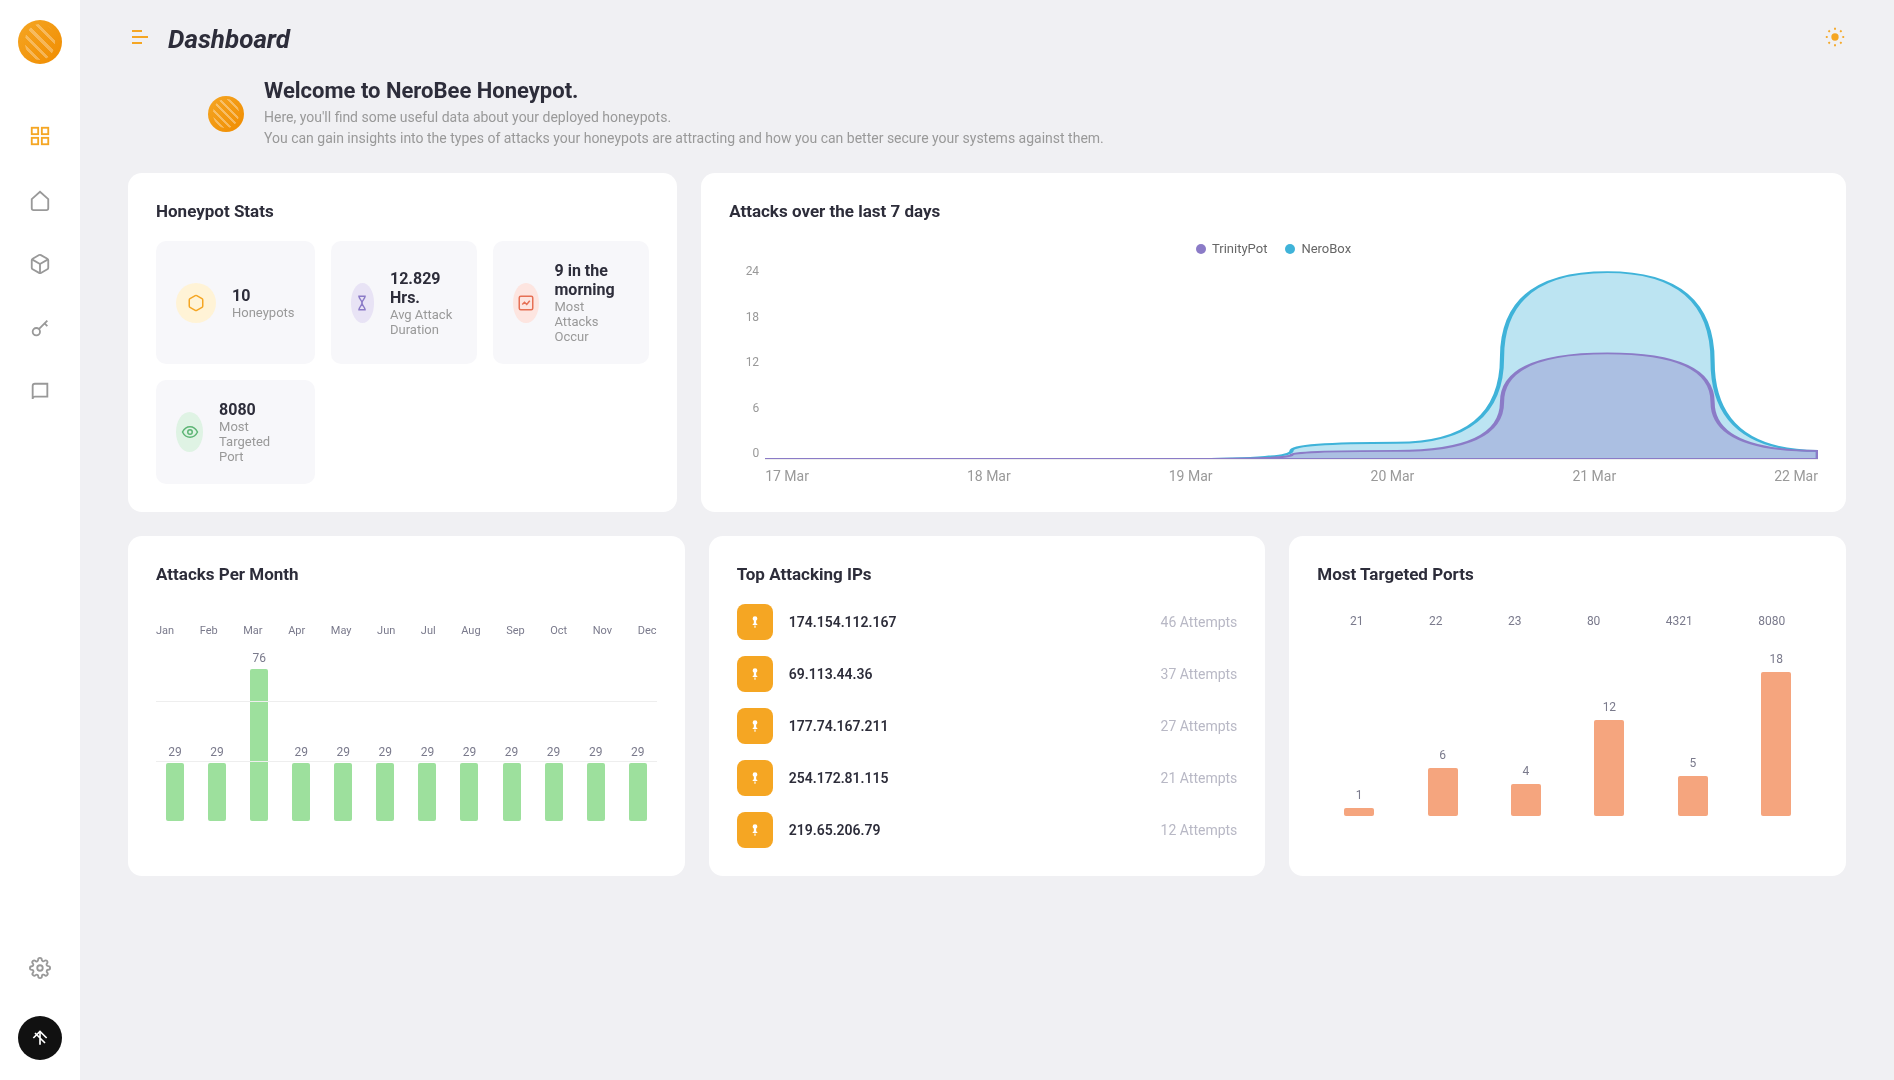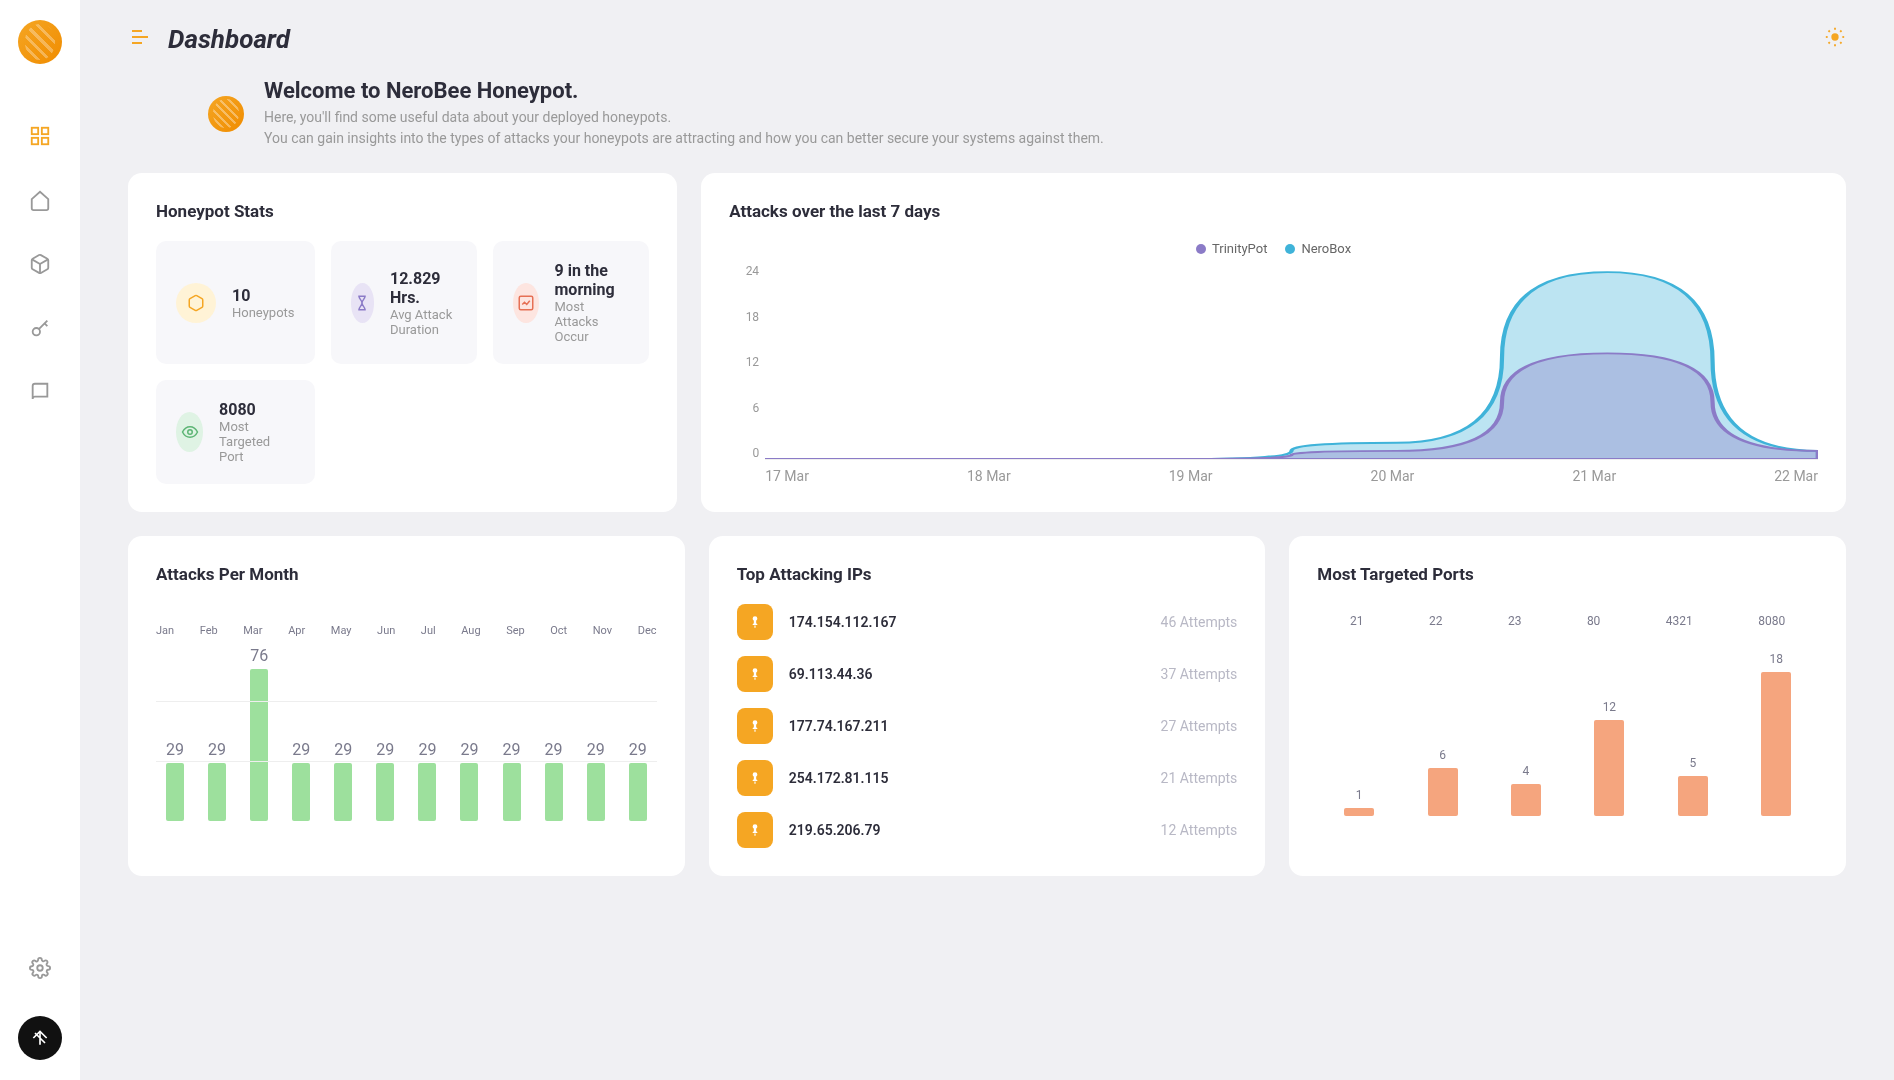--- a/index.html
+++ b/index.html
@@ -56,21 +56,21 @@
 .plot svg { width:100%; height:100%; }
 .x-axis { position:absolute; left:36px; right:0; bottom:0; display:flex; justify-content:space-between; font-size:14px; color:#999;align-items:center; }
 
 .grid-bottom { display:flex; gap:24px; }
 .col-card { flex:1; }
 
 .bar-chart { position:relative; height:220px; padding-top:20px; }
 .bar-categories { display:flex; justify-content:space-between; font-size:11px; color:#7a7a8c; margin-bottom:4px; }
 .bar-area { position:relative; height:180px; display:flex; align-items:flex-end; justify-content:space-between; gap:4px; }
 .bar-col { flex:1; display:flex; flex-direction:column; align-items:center; }
-.bar-val { font-size:16px; color:#7a7a8c; margin-bottom:4px; }
+.bar-val { font-size:12px; color:#7a7a8c; margin-bottom:4px; }
 .bar { width:18px; background:#9de09d; border-radius:2px; }
 .bar-grid-line { position:absolute; left:0; right:0; border-top:1px solid #eee; }
 
 .ip-list { display:flex; flex-direction:column; gap:16px; }
 .ip-row { display:flex; align-items:center; gap:16px; }
 .ip-icon { width:36px; height:36px; border-radius:8px; background:#f5a623; display:flex; align-items:center; justify-content:center; color:#fff; }
 .ip-icon svg { width:14px; height:14px; }
 .ip-addr { font-size:14px; font-weight:600; color:#2d2d3a; }
 .ip-attempts { margin-left:auto; font-size:14px; font-weight:400; color:#b8b8c5; }
 

